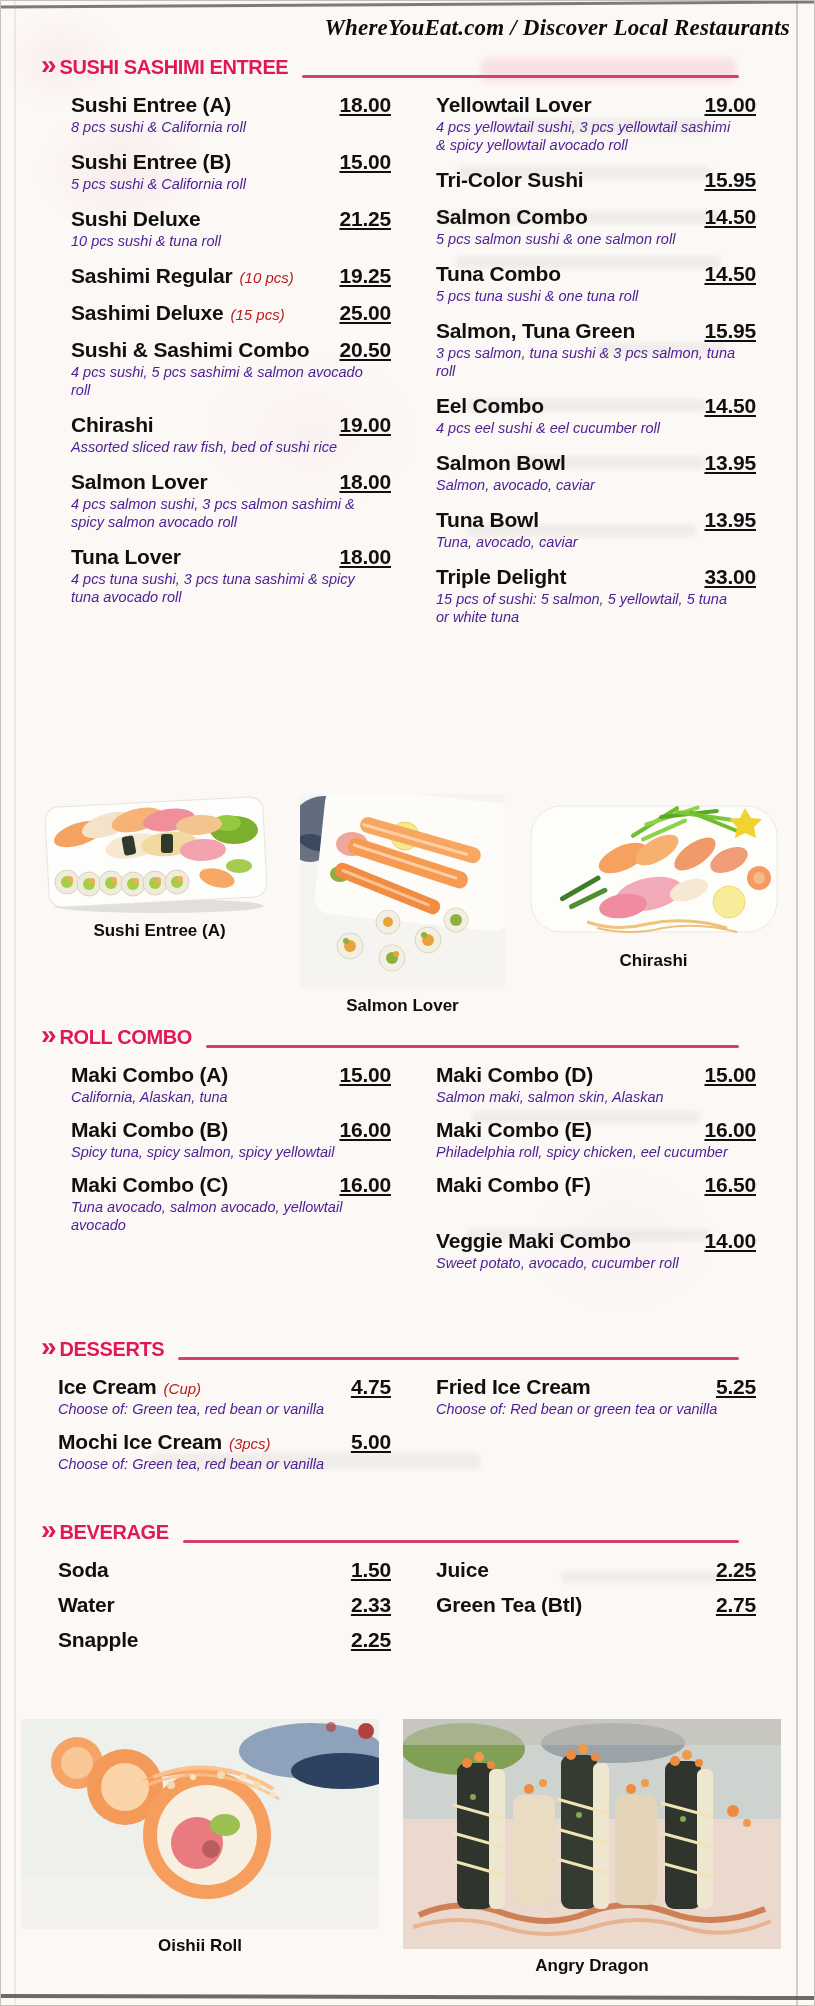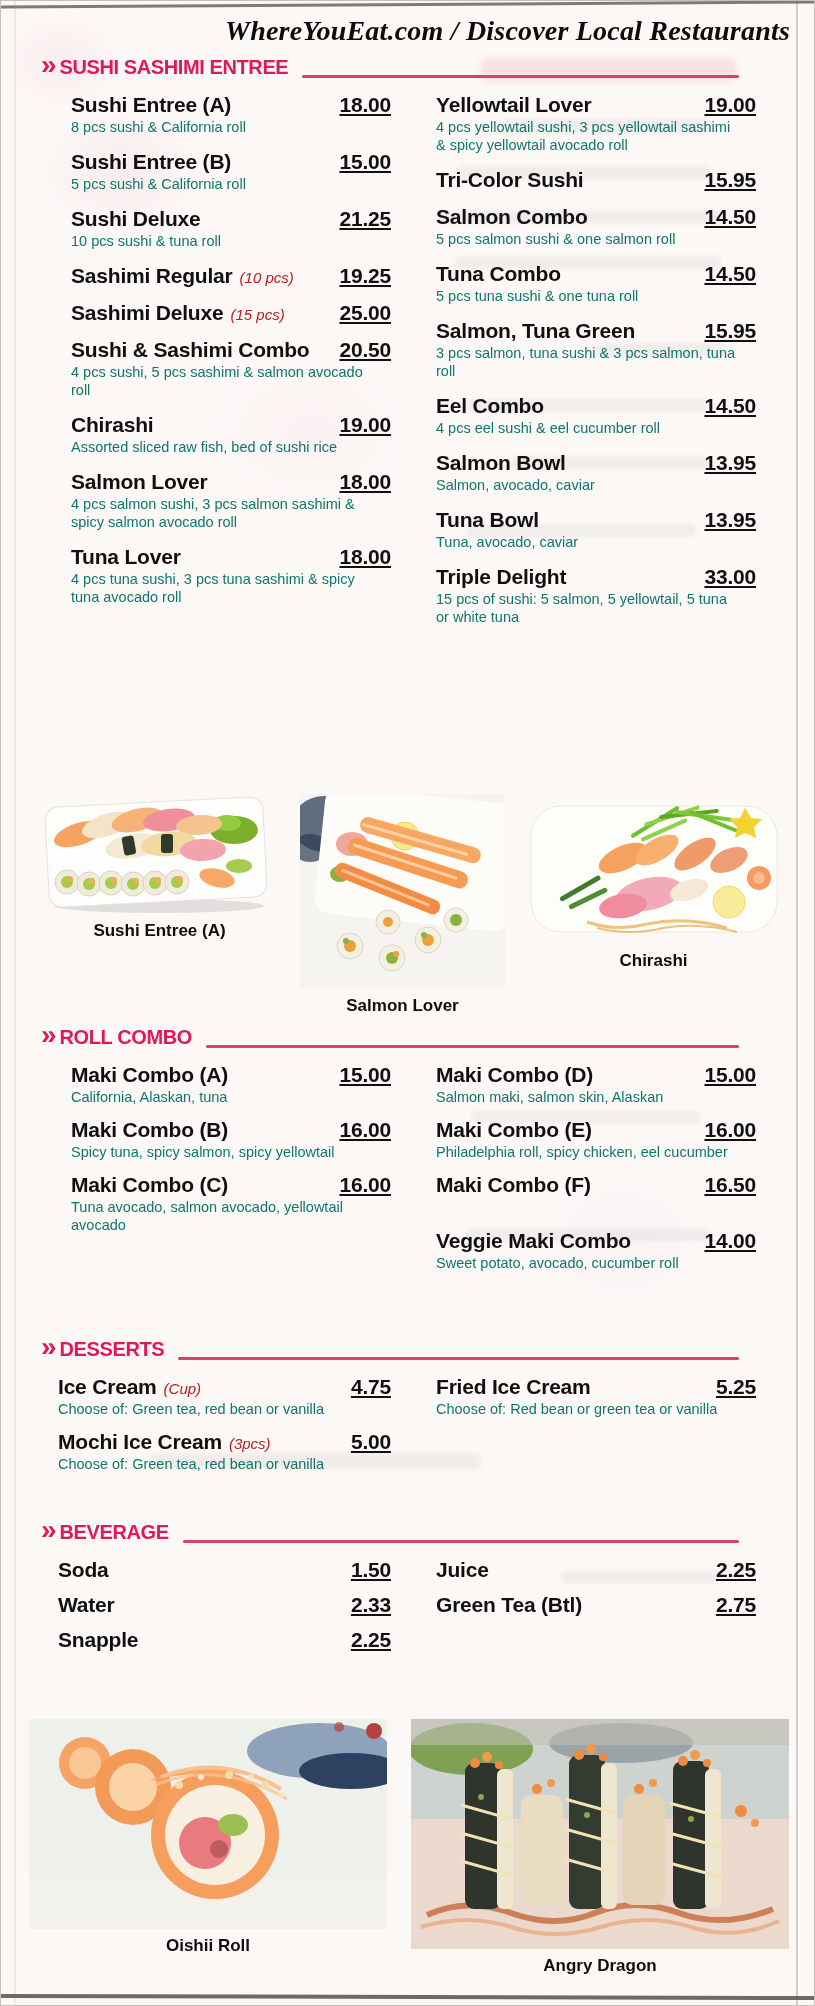--- a/index.html
+++ b/index.html
@@ -37,21 +37,21 @@
   .ghosts span:nth-child(8){left:465px;top:523px;width:230px;height:13px;}
   .ghosts span:nth-child(9){left:470px;top:1110px;width:230px;height:12px;}
   .ghosts span:nth-child(10){left:465px;top:1228px;width:245px;height:12px;}
   .ghosts span:nth-child(11){left:150px;top:1452px;width:330px;height:16px;}
   .ghosts span:nth-child(12){left:560px;top:1570px;width:160px;height:12px;}
   .ghosts .pink{background:var(--accent);opacity:.10;filter:blur(3px);left:480px;top:57px;width:255px;height:24px;}
 
   .branding{
     position:absolute;top:14px;right:24px;
     font-family:"Liberation Serif",serif;font-style:italic;font-weight:700;
-    font-size:28px;color:#0c0c0c;letter-spacing:.2px;
+    font-size:23px;color:#0c0c0c;letter-spacing:.2px;
   }
 
   .block{position:absolute;left:0;width:100%;}
   #sec-0{top:50px;}
   #photos-0{top:793px;}
   #sec-1{top:1020px;}
   #sec-2{top:1332px;}
   #sec-3{top:1515px;}
   #photos-1{top:1718px;}
 
@@ -65,27 +65,27 @@
   .col:nth-child(1) .item-block{padding-left:30px;}
   .sec-2 .col:nth-child(1) .item-block,.sec-3 .col:nth-child(1) .item-block{padding-left:17px;}
   .item-block{margin-bottom:13px;}
   .sec-1 .item-block{margin-bottom:11px;}
   .sec-2 .item-block,.sec-3 .item-block{margin-bottom:11px;}
   .sec-1 .col:nth-child(2) .item-block:nth-child(3){margin-bottom:32px;}
   .line{display:flex;align-items:flex-end;}
   .iname{font-size:21px;font-weight:800;line-height:1.12;letter-spacing:-.2px;max-width:250px;}
   .inote{font-style:italic;font-size:15px;font-weight:400;white-space:nowrap;margin-left:7px;padding-bottom:2px;color:#b91c1c;}
   .iprice{margin-left:auto;font-size:21px;font-weight:800;letter-spacing:-.2px;padding-left:8px;text-decoration:underline;}
-  .idesc{font-size:14.5px;line-height:1.24;color:#0f766e;margin-top:2px;}
+  .idesc{font-size:14.5px;line-height:1.24;color:#4c1d95;margin-top:2px;font-style:italic;}
   .col:nth-child(1) .idesc{max-width:300px;}
   .col:nth-child(2) .idesc{max-width:300px;}
 
   .photo-row{display:flex;align-items:flex-start;}
   #photos-0 .photo-row{padding-left:40px;gap:22px;}
-  #photos-1 .photo-row{padding-left:28px;gap:24px;}
+  #photos-1 .photo-row{padding-left:20px;gap:24px;}
   .photo{margin:0;}
   .art{position:relative;width:100%;overflow:hidden;}
   .art svg{display:block;width:100%;height:100%;}
   .cap{text-align:center;font-size:17px;font-weight:700;margin-top:7px;color:#0e0e0e;}
   .photo--sushi-entree-a{width:237px;}  .photo--sushi-entree-a .art{height:120px;}
   .photo--salmon-lover{width:205px;}    .photo--salmon-lover .art{height:195px;}
   .photo--chirashi{width:253px;}        .photo--chirashi .art{height:150px;}
   .photo--oishii-roll{width:358px;}     .photo--oishii-roll .art{height:210px;}
   .photo--angry-dragon{width:378px;}    .photo--angry-dragon .art{height:230px;}
 </style>

